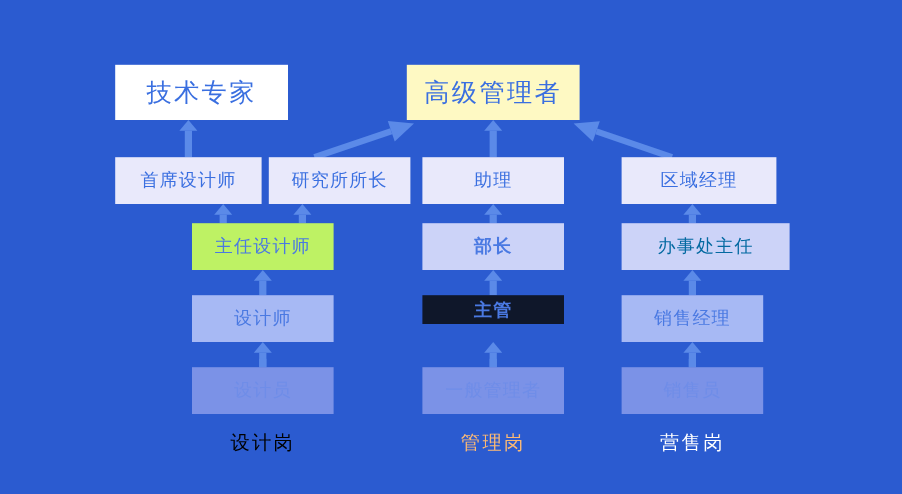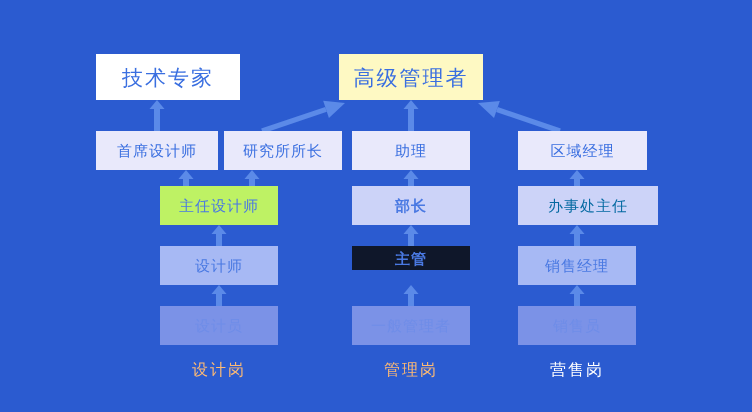--- a/index.html
+++ b/index.html
@@ -135,18 +135,18 @@
       <div class="node" style="left: 352px; top: 186px; width: 118px; height: 39px; background: rgb(204, 211, 248); color: rgb(74, 121, 226); font-weight: bold;">部长</div>
       <div class="node" style="left: 518px; top: 186px; width: 140px; height: 39px; background: rgb(204, 211, 248); color: #0369a1;">办事处主任</div>
       <div class="node" style="left: 160px; top: 246px; width: 118px; height: 39px; background: rgb(167, 185, 244); color: rgb(74, 121, 226);">设计师</div>
       <div class="node" style="left: 352px; top: 246px; width: 118px; height: 24px; background: #0f172a; color: rgb(74, 121, 226); font-weight: bold;">主管</div>
       <div class="node" style="left: 518px; top: 246px; width: 118px; height: 39px; background: rgb(167, 185, 244); color: rgb(74, 121, 226);">销售经理</div>
       <div class="node" style="left: 160px; top: 306px; width: 118px; height: 39px; background: rgb(123, 146, 231); color: rgb(111, 141, 232);">设计员</div>
       <div class="node" style="left: 352px; top: 306px; width: 118px; height: 39px; background: rgb(123, 146, 231); color: rgb(111, 141, 232);">一般管理者</div>
       <div class="node" style="left: 518px; top: 306px; width: 118px; height: 39px; background: rgb(123, 146, 231); color: rgb(111, 141, 232);">销售员</div>
     </div>
   <div id="label-layer">
-      <div class="grouplabel" style="left: 159px; top: 362px; width: 120px; color: #fdba74;">设计岗</div>
+      <div class="grouplabel" style="left: 159px; top: 362px; width: 120px; color: #000000;">设计岗</div>
       <div class="grouplabel" style="left: 351px; top: 362px; width: 120px; color: #fdba74;">管理岗</div>
       <div class="grouplabel" style="left: 517px; top: 362px; width: 120px; color: rgb(255, 255, 255);">营售岗</div>
     </div>
 
 </div>
 
 </body></html>

